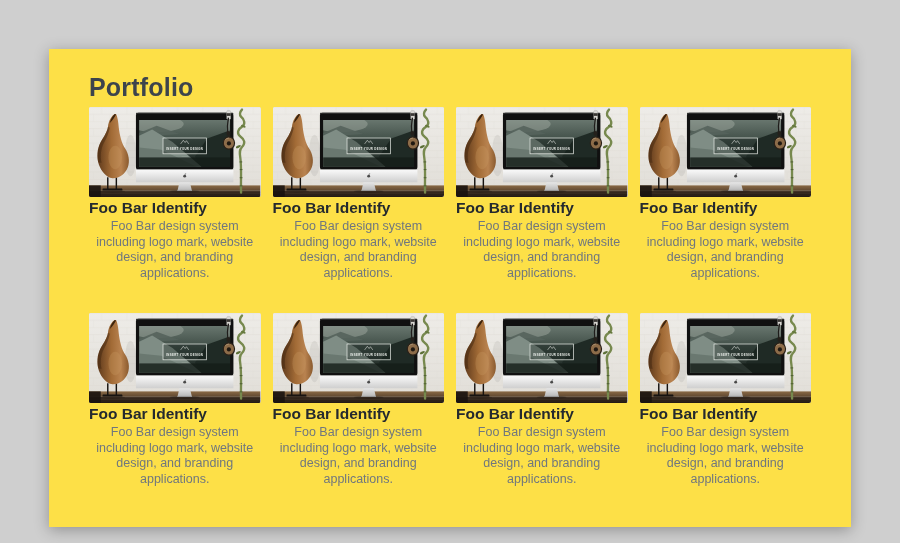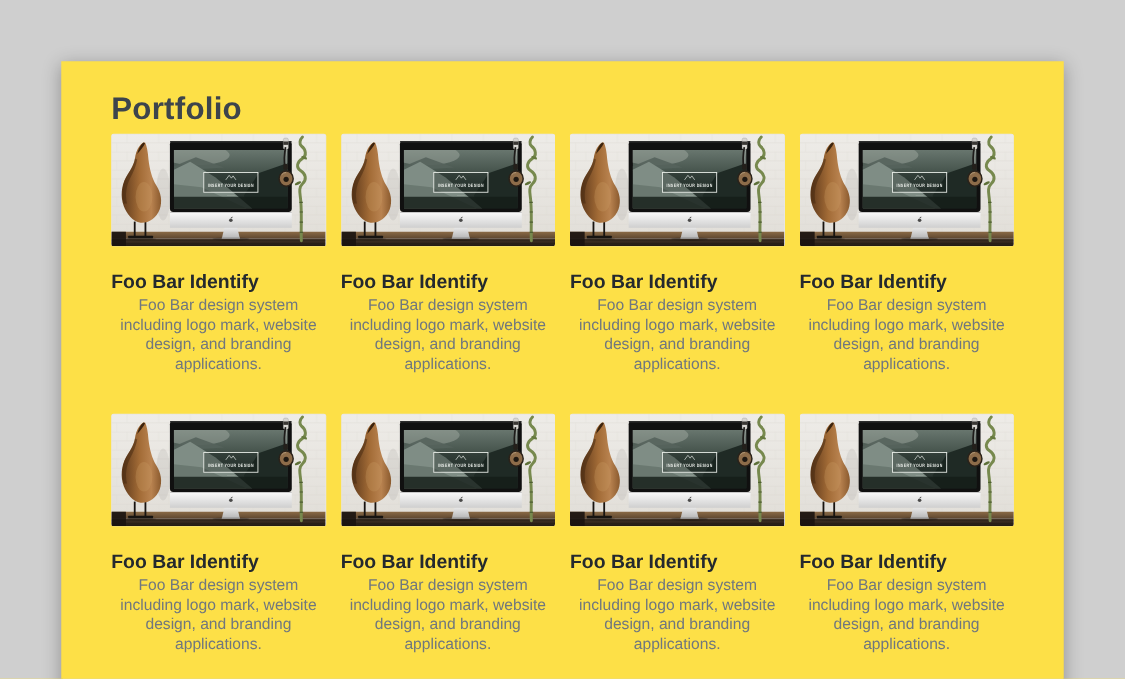--- a/index.html
+++ b/index.html
@@ -24,21 +24,21 @@
     display:grid;
     grid-template-columns:repeat(4,1fr);
     column-gap:12px;row-gap:32px;
   }
   .card{cursor:pointer;}
   .thumb{
     height:90px;border-radius:2px;overflow:hidden;background:#e8e6e2;
   }
   .thumb svg{width:100%;height:100%;display:block;}
   .card-title{
-    margin:19px 0 0;
+    margin:1px 0 0;
     font-size:15.5px;line-height:19px;font-weight:bold;
     color:#24292e;
   }
   .card-desc{
     margin:2px 0 0;
     font-size:12.5px;line-height:15.5px;
     color:#70777e;
     text-align:center;
   }
   .svg-defs{position:absolute;width:0;height:0;overflow:hidden;}

